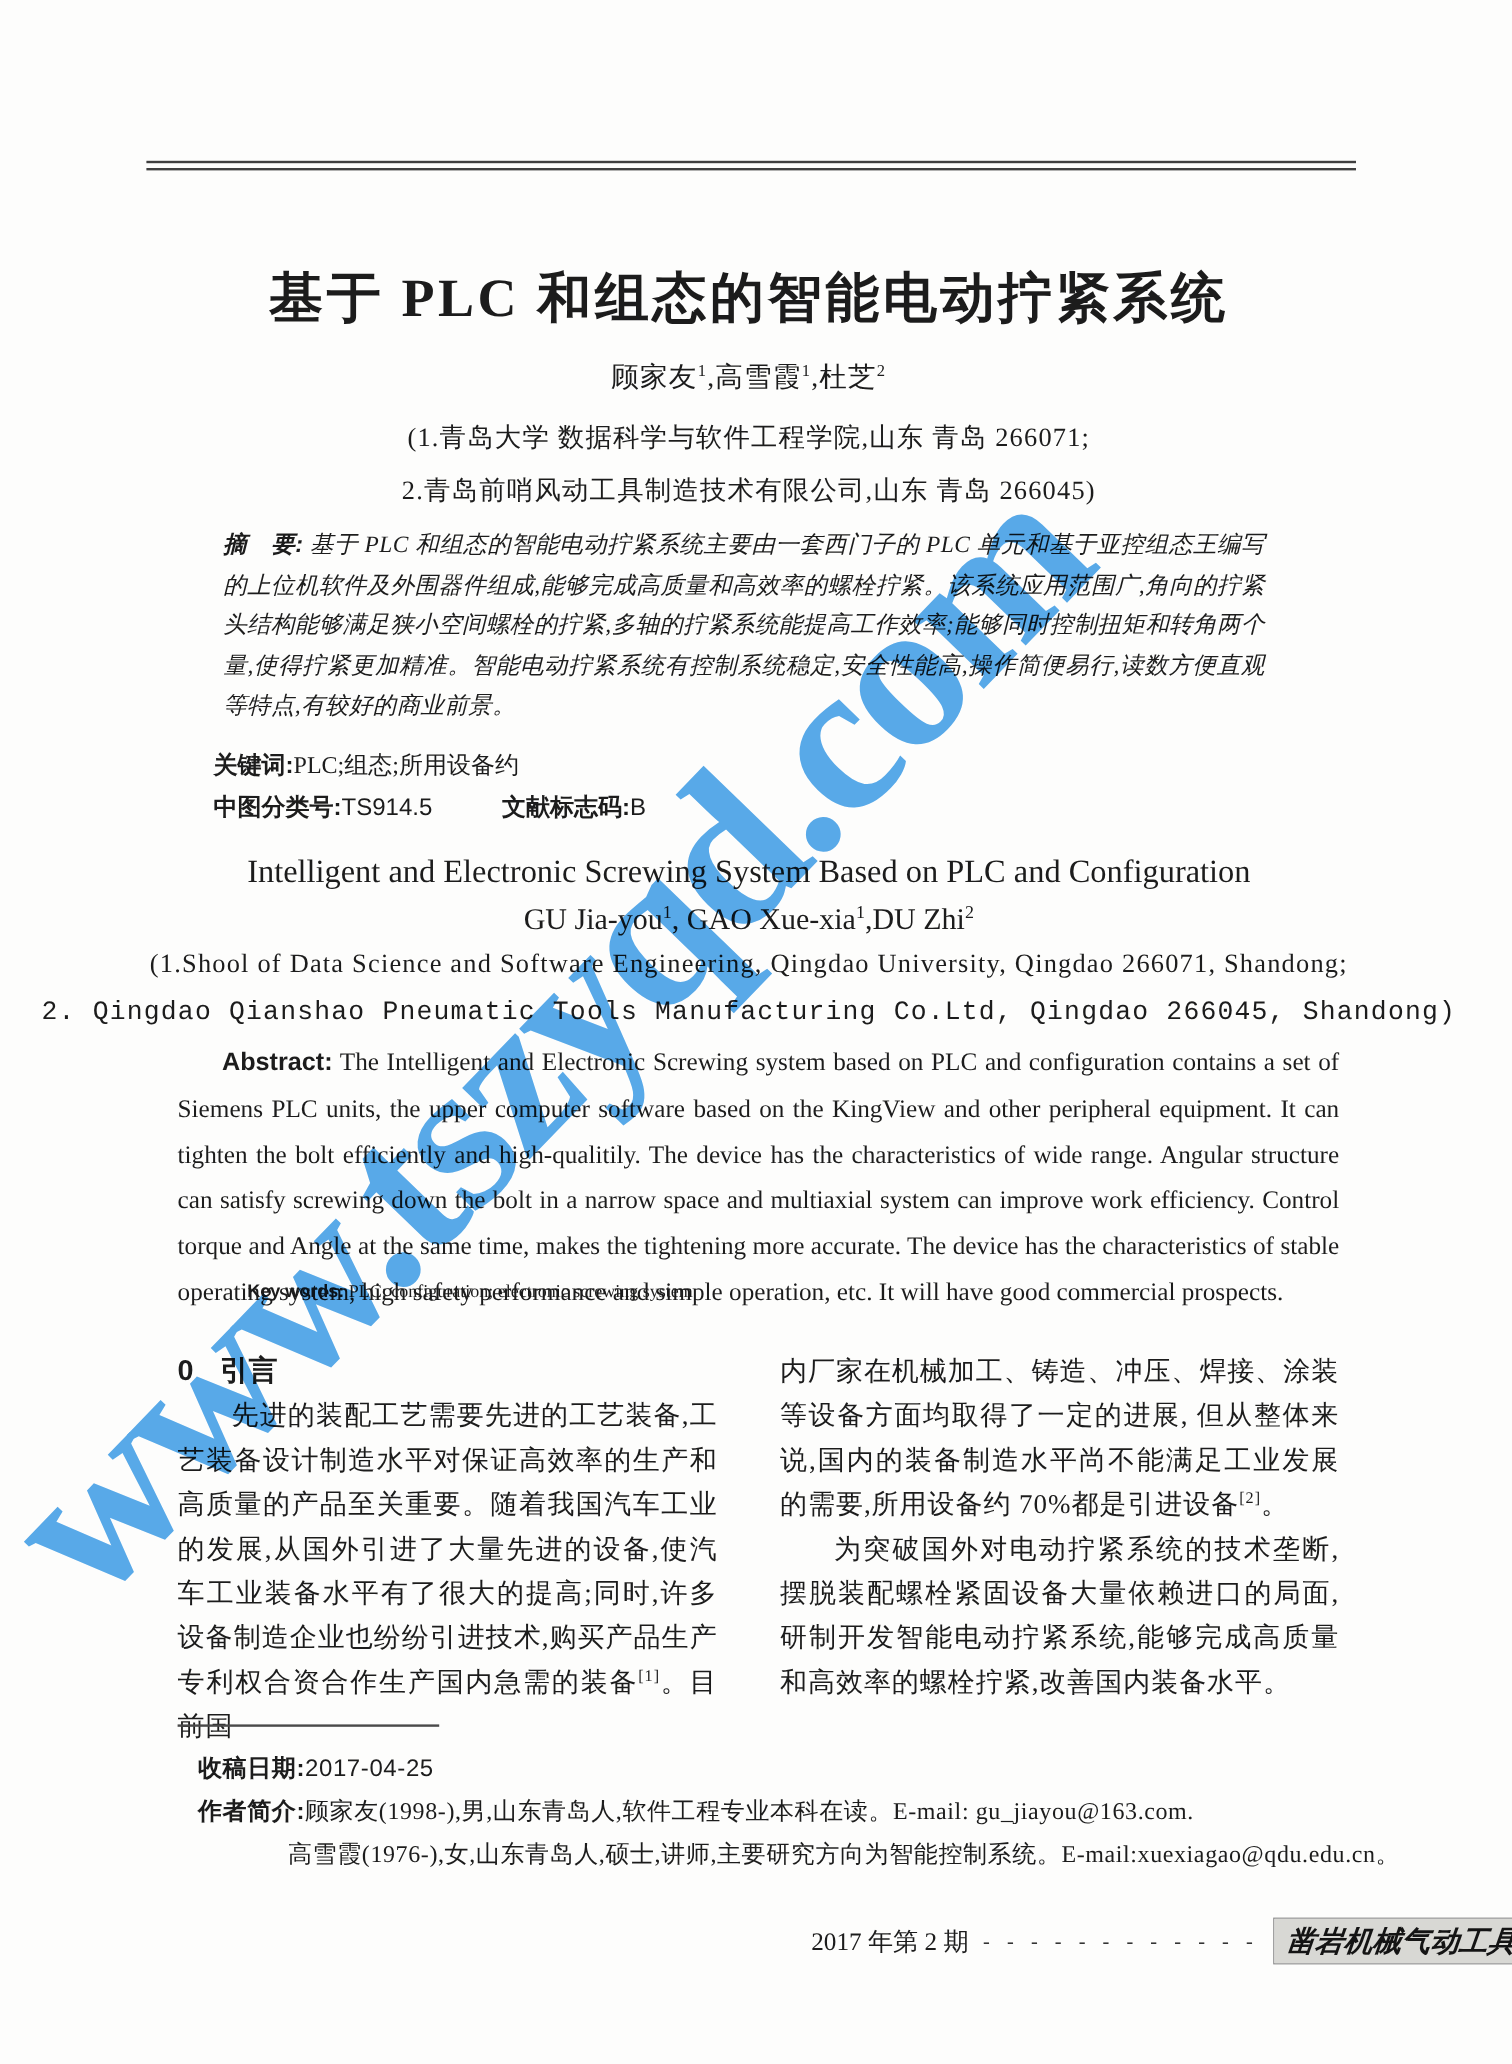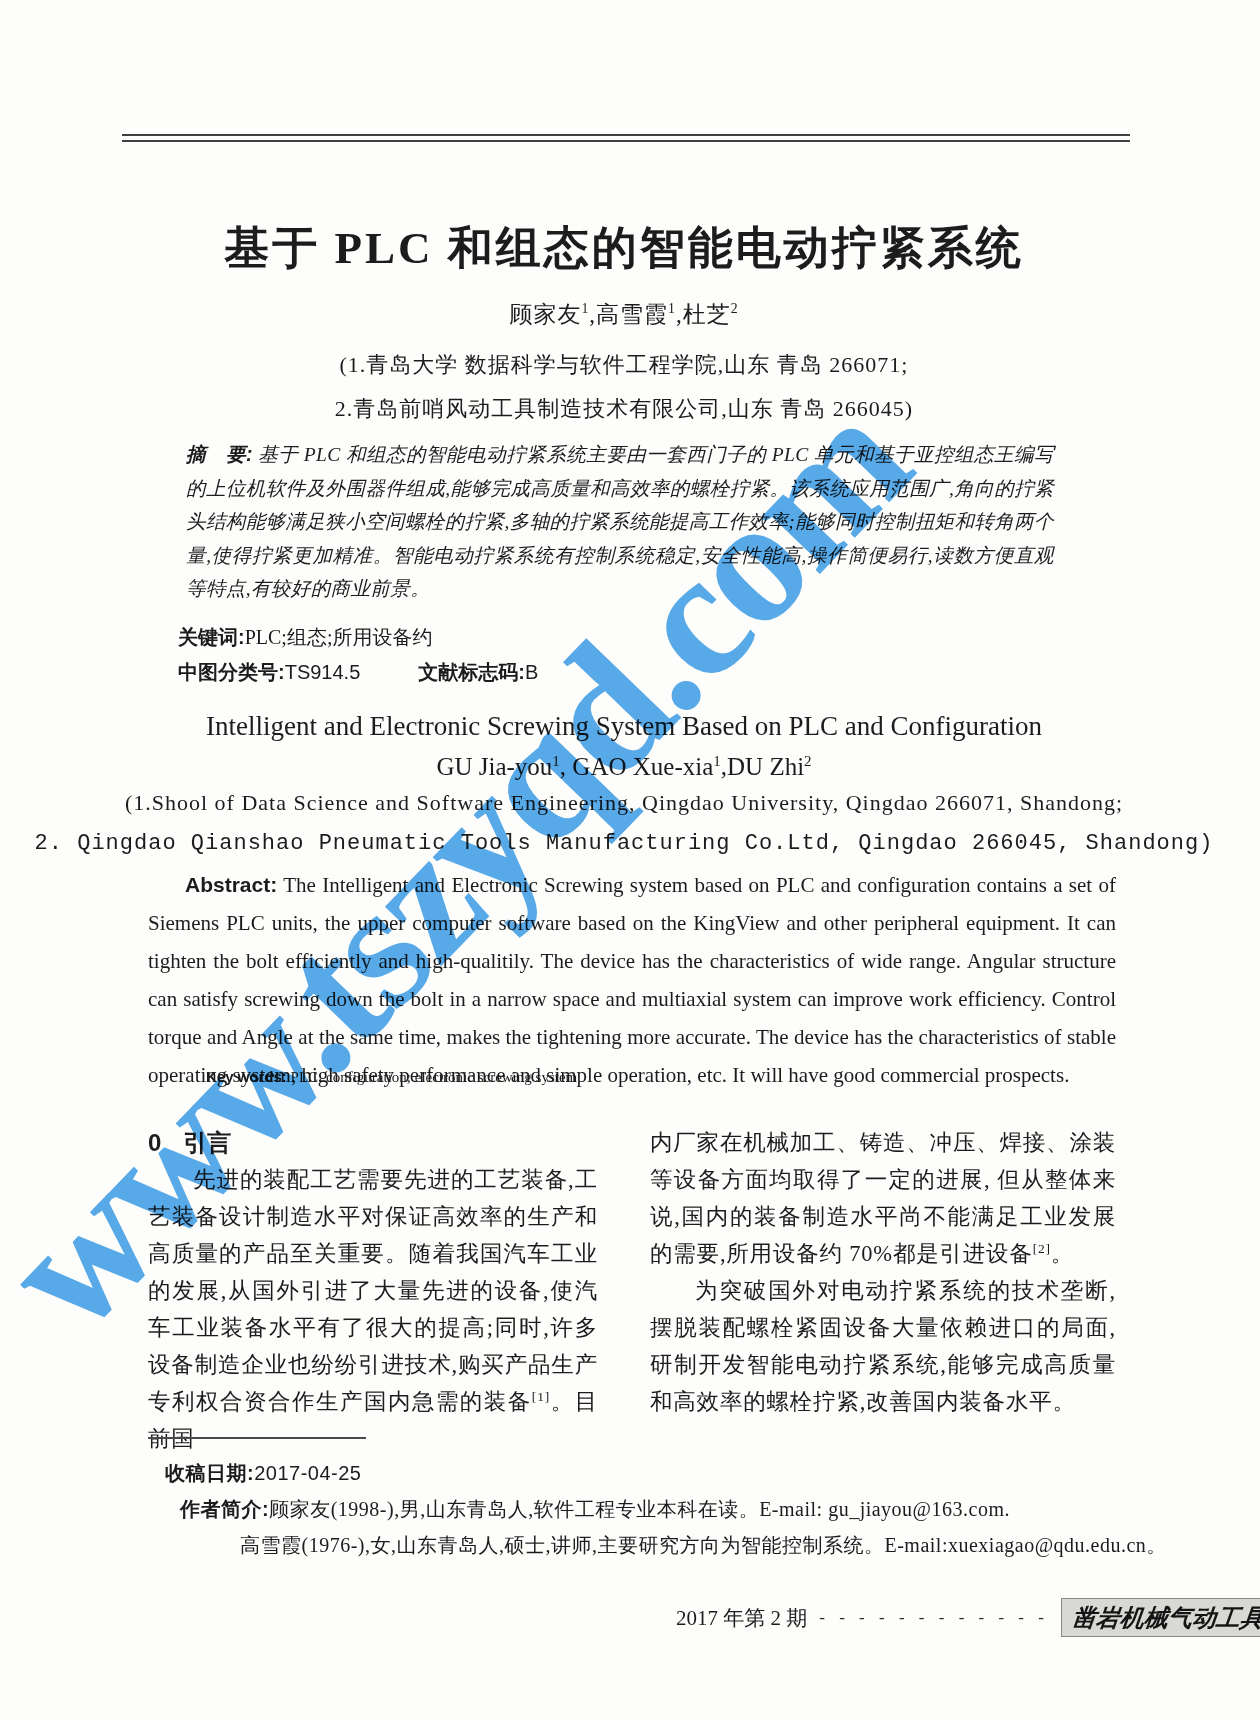--- a/index.html
+++ b/index.html
@@ -45,21 +45,21 @@
   .col-right{width:466px;}
   .sec-head{font-size:24px;line-height:37px;font-weight:700;letter-spacing:0;}
   .sec-head .sec-no{margin-right:22px;}
   .col p{margin:0;}
   .indent{text-indent:2em;}
   .refsup{font-size:60%;vertical-align:super;line-height:0;}
 
   .fn-rule{top:1437px;left:148px;width:218px;border-top:2px solid #4a4a4a;height:0;}
   .fn-line{font-size:20px;letter-spacing:0.5px;}
   .fn-1{top:1460px;left:165px;text-align:right;}
-  .fn-2{top:1496px;left:180px;}
+  .fn-2{top:1496px;left:165px;}
   .fn-3{top:1532px;left:240px;}
 
   .footer-row{top:1598px;left:676px;display:flex;align-items:center;gap:12px;}
   .issue{font-size:21px;white-space:nowrap;}
   .dashes{font-size:17px;letter-spacing:5px;color:#2a2a2a;white-space:nowrap;}
   .logo-wrap{display:flex;align-items:stretch;border:1px solid #8a8a8a;height:37px;}
   .logo-cell{background:#d8d8d4;display:flex;align-items:center;padding:0 10px;}
   .logo-text{font-size:24px;font-weight:700;font-style:italic;transform:skewX(-6deg);
     white-space:nowrap;color:#141414;}
 

